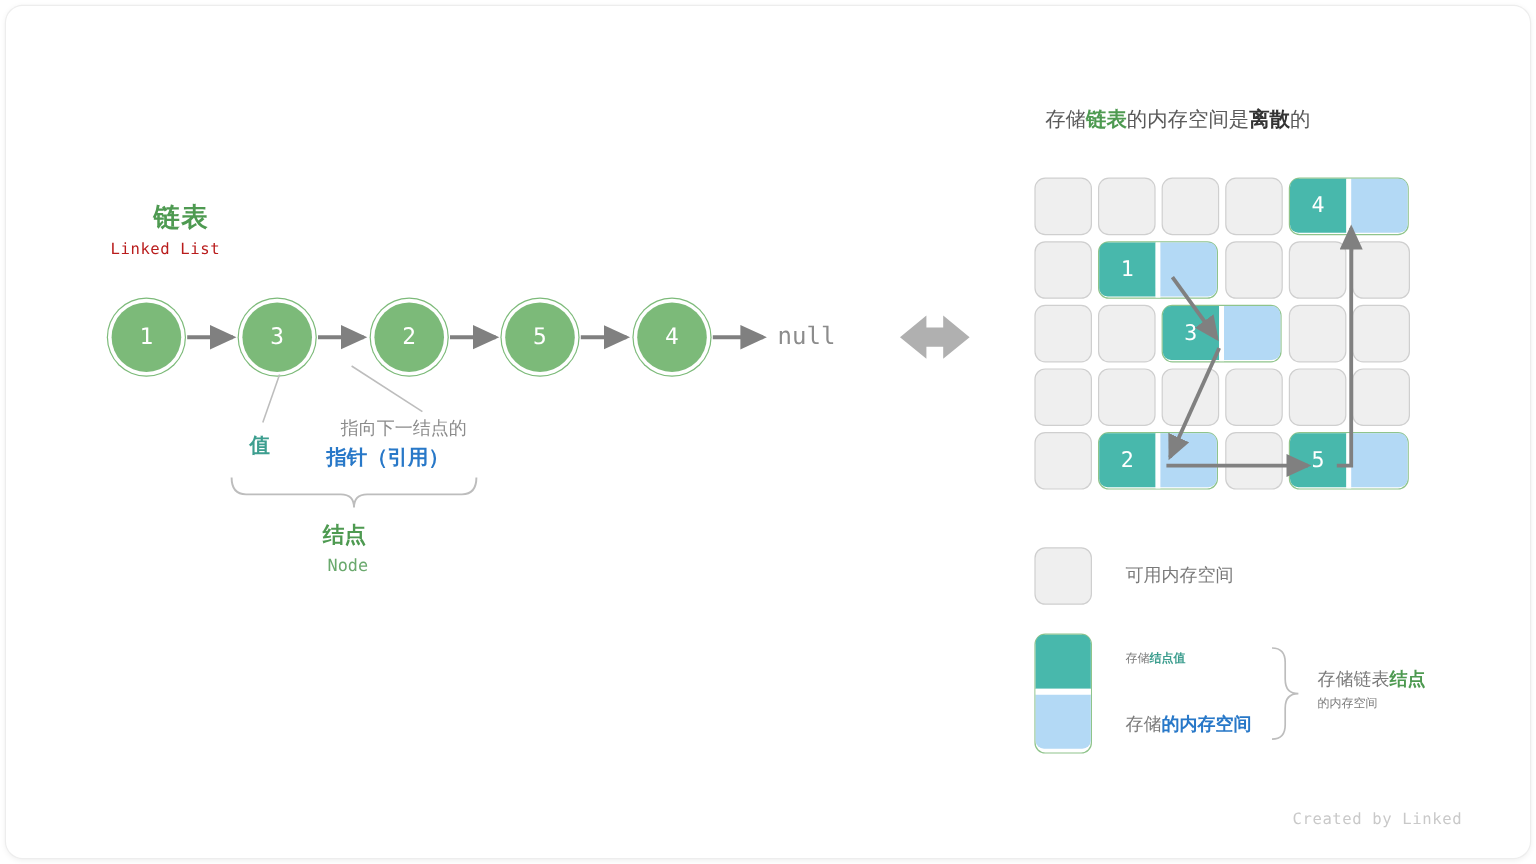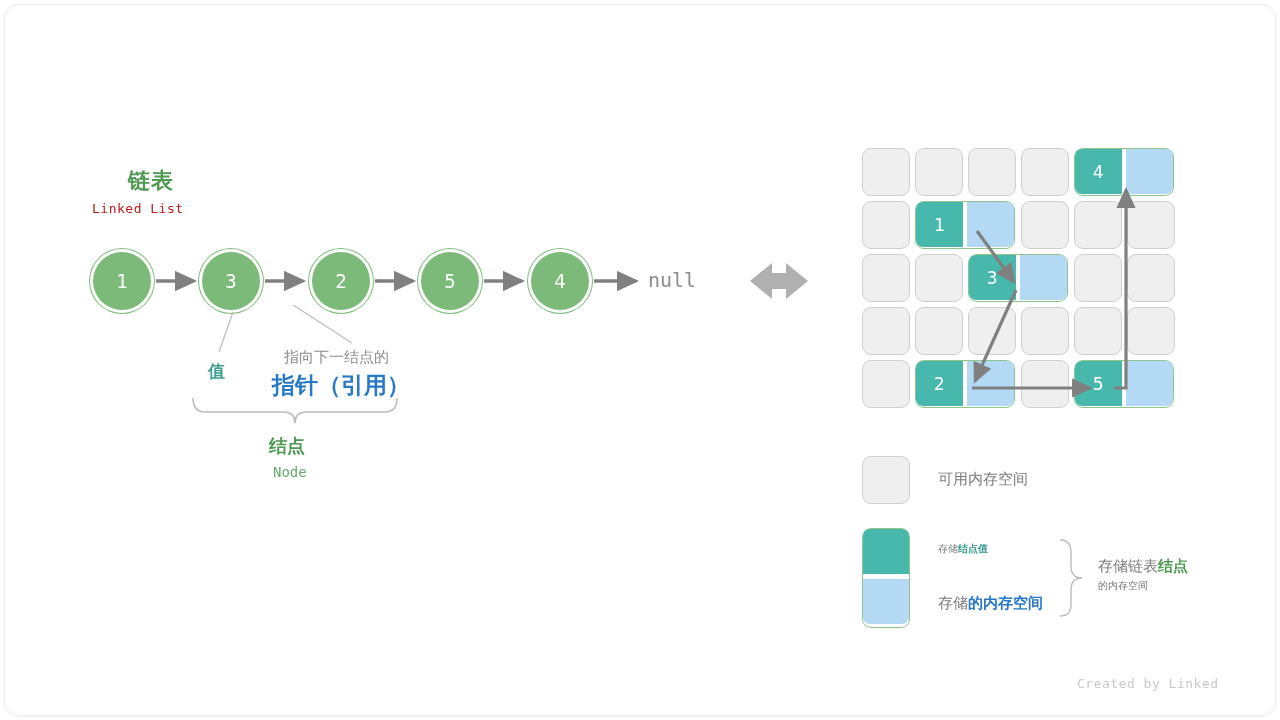--- a/index.html
+++ b/index.html
@@ -89,21 +89,21 @@
   .lbl-ptr1 {
     left: 272px;
     top: 348px;
     font-size: 15px;
     color: #8c8c8c;
     margin-left: 12px;
   }
   .lbl-ptr2 {
     left: 272px;
     top: 370px;
-    font-size: 23px;
+    font-size: 17px;
     font-weight: bold;
     color: #2878c8;
   }
   .lbl-node-cn {
     left: 269px;
     top: 434px;
     font-size: 18px;
     font-weight: bold;
     color: #4e9a51;
   }
@@ -254,20 +254,21 @@
   <div class="abs title-cn">链表</div>
   <div class="abs title-en">Linked List</div>
   <div class="abs null-label">null</div>
 
   <div class="abs lbl-value">值</div>
   <div class="abs lbl-ptr1">指向下一结点的</div>
   <div class="abs lbl-ptr2">指针（引用）</div>
   <div class="abs lbl-node-cn">结点</div>
   <div class="abs lbl-node-en">Node</div>
 
+  <div class="abs mem-title"><span>存储</span><span class="g">链表</span><span>的内存空间是</span><span class="b">离散</span><span>的</span></div>
 
   <div class="abs grid">
 
     <div class="cell free" style="left:0px;   top:0px;"></div>
     <div class="cell free" style="left:53px;  top:0px;"></div>
     <div class="cell free" style="left:106px; top:0px;"></div>
     <div class="cell free" style="left:159px; top:0px;"></div>
     <div class="pair" style="left:212px; top:0px;">
       <div class="half val">4</div>
       <div class="gapx"></div>

